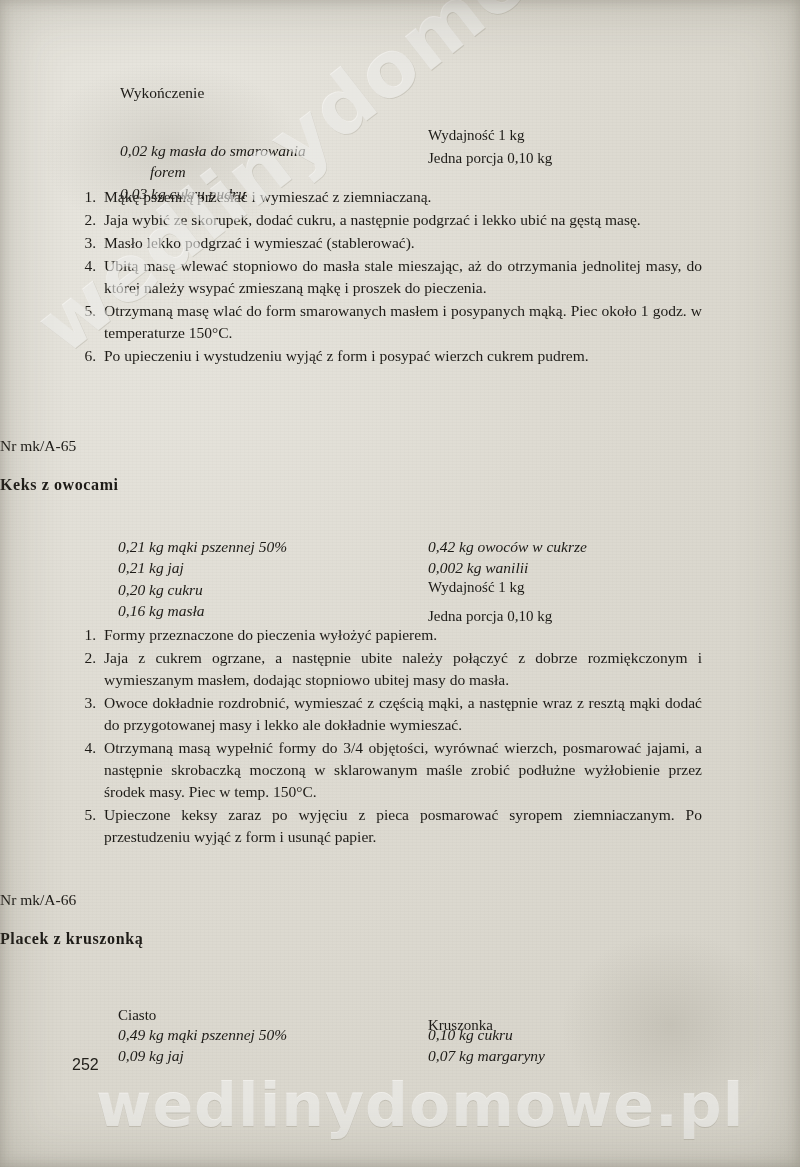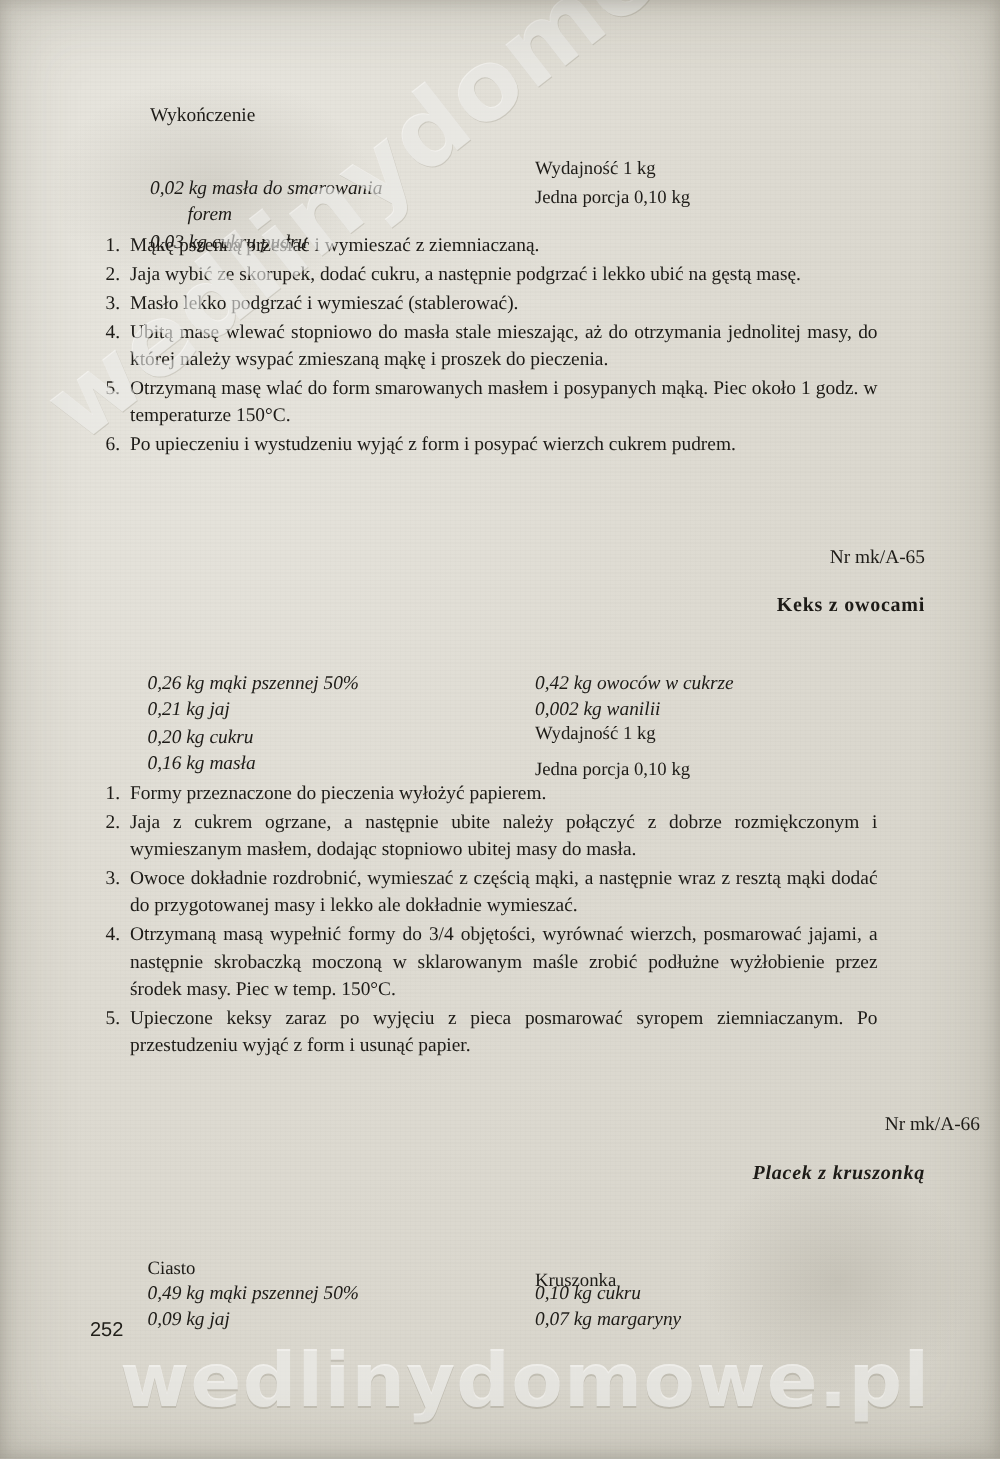--- a/index.html
+++ b/index.html
@@ -74,21 +74,21 @@
   }
 
   
   .blk {
     position: absolute;
     color: #1d1b17;
     font-size: 15.5px;
     line-height: 1.32;
   }
   .center {
-    text-align: right;
+    text-align: left;
   }
   .recipe-title {
     font-weight: bold;
     font-size: 16px;
     letter-spacing: .6px;
   }
 
   
   ol.steps {
     position: absolute;
@@ -173,21 +173,21 @@
       <li><span class="num">3.</span><span>Masło lekko podgrzać i wymieszać (stablerować).</span></li>
       <li><span class="num">4.</span><span>Ubitą masę wlewać stopniowo do masła stale mieszając, aż do otrzymania jednolitej masy, do której należy wsypać zmieszaną mąkę i proszek do pieczenia.</span></li>
       <li><span class="num">5.</span><span>Otrzymaną masę wlać do form smarowanych masłem i posypanych mąką. Piec około 1 godz. w temperaturze 150°C.</span></li>
       <li><span class="num">6.</span><span>Po upieczeniu i wystudzeniu wyjąć z form i posypać wierzch cukrem pudrem.</span></li>
     </ol>
 
     <div class="blk center" style="left:0; top:436px; width:740px;">Nr mk/A-65</div>
     <div class="blk center recipe-title" style="left:0; top:474px; width:740px;">Keks z owocami</div>
 
     <div class="ingr-col" style="left:118px; top:512px; width:290px;">
-      <div class="ing-line">0,26 kg mąki pszennej 50%</div>
+      <div class="ing-line">0,21 kg mąki pszennej 50%</div>
       <div class="ing-line">0,21 kg jaj</div>
       <div class="ing-line">0,20 kg cukru</div>
       <div class="ing-line">0,16 kg masła</div>
     </div>
 
     <div class="ingr-col" style="left:428px; top:512px; width:290px;">
       <div class="ing-line">0,42 kg owoców w cukrze</div>
       <div class="ing-line">0,002 kg wanilii</div>
     </div>
 
@@ -197,22 +197,22 @@
     </div>
 
     <ol class="steps" style="left:74px; top:624px; width:628px;">
       <li><span class="num">1.</span><span>Formy przeznaczone do pieczenia wyłożyć papierem.</span></li>
       <li><span class="num">2.</span><span>Jaja z cukrem ogrzane, a następnie ubite należy połączyć z dobrze rozmiękczonym i wymieszanym masłem, dodając stopniowo ubitej masy do masła.</span></li>
       <li><span class="num">3.</span><span>Owoce dokładnie rozdrobnić, wymieszać z częścią mąki, a następnie wraz z resztą mąki dodać do przygotowanej masy i lekko ale dokładnie wymieszać.</span></li>
       <li><span class="num">4.</span><span>Otrzymaną masą wypełnić formy do 3/4 objętości, wyrównać wierzch, posmarować jajami, a następnie skrobaczką moczoną w sklarowanym maśle zrobić podłużne wyżłobienie przez środek masy. Piec w temp. 150°C.</span></li>
       <li><span class="num">5.</span><span>Upieczone keksy zaraz po wyjęciu z pieca posmarować syropem ziemniaczanym. Po przestudzeniu wyjąć z form i usunąć papier.</span></li>
     </ol>
 
-    <div class="blk center" style="left:0; top:890px; width:740px;margin-left:44px;">Nr mk/A-66</div>
-    <div class="blk center recipe-title" style="left:0; top:928px; width:740px;font-style:italic;">Placek z kruszonką</div>
+    <div class="blk center" style="left:0; top:890px; width:740px;">Nr mk/A-66</div>
+    <div class="blk center recipe-title" style="left:0; top:928px; width:740px;">Placek z kruszonką</div>
 
     <div class="plain-col" style="left:118px; top:1004px;text-align:right;">Ciasto</div>
     <div class="plain-col" style="left:428px; top:966px;margin-top:48px;">Kruszonka</div>
 
     <div class="ingr-col" style="left:118px; top:1000px; width:290px;">
       <div class="ing-line">0,49 kg mąki pszennej 50%</div>
       <div class="ing-line">0,09 kg jaj</div>
     </div>
 
     <div class="ingr-col" style="left:428px; top:1000px; width:290px;">

